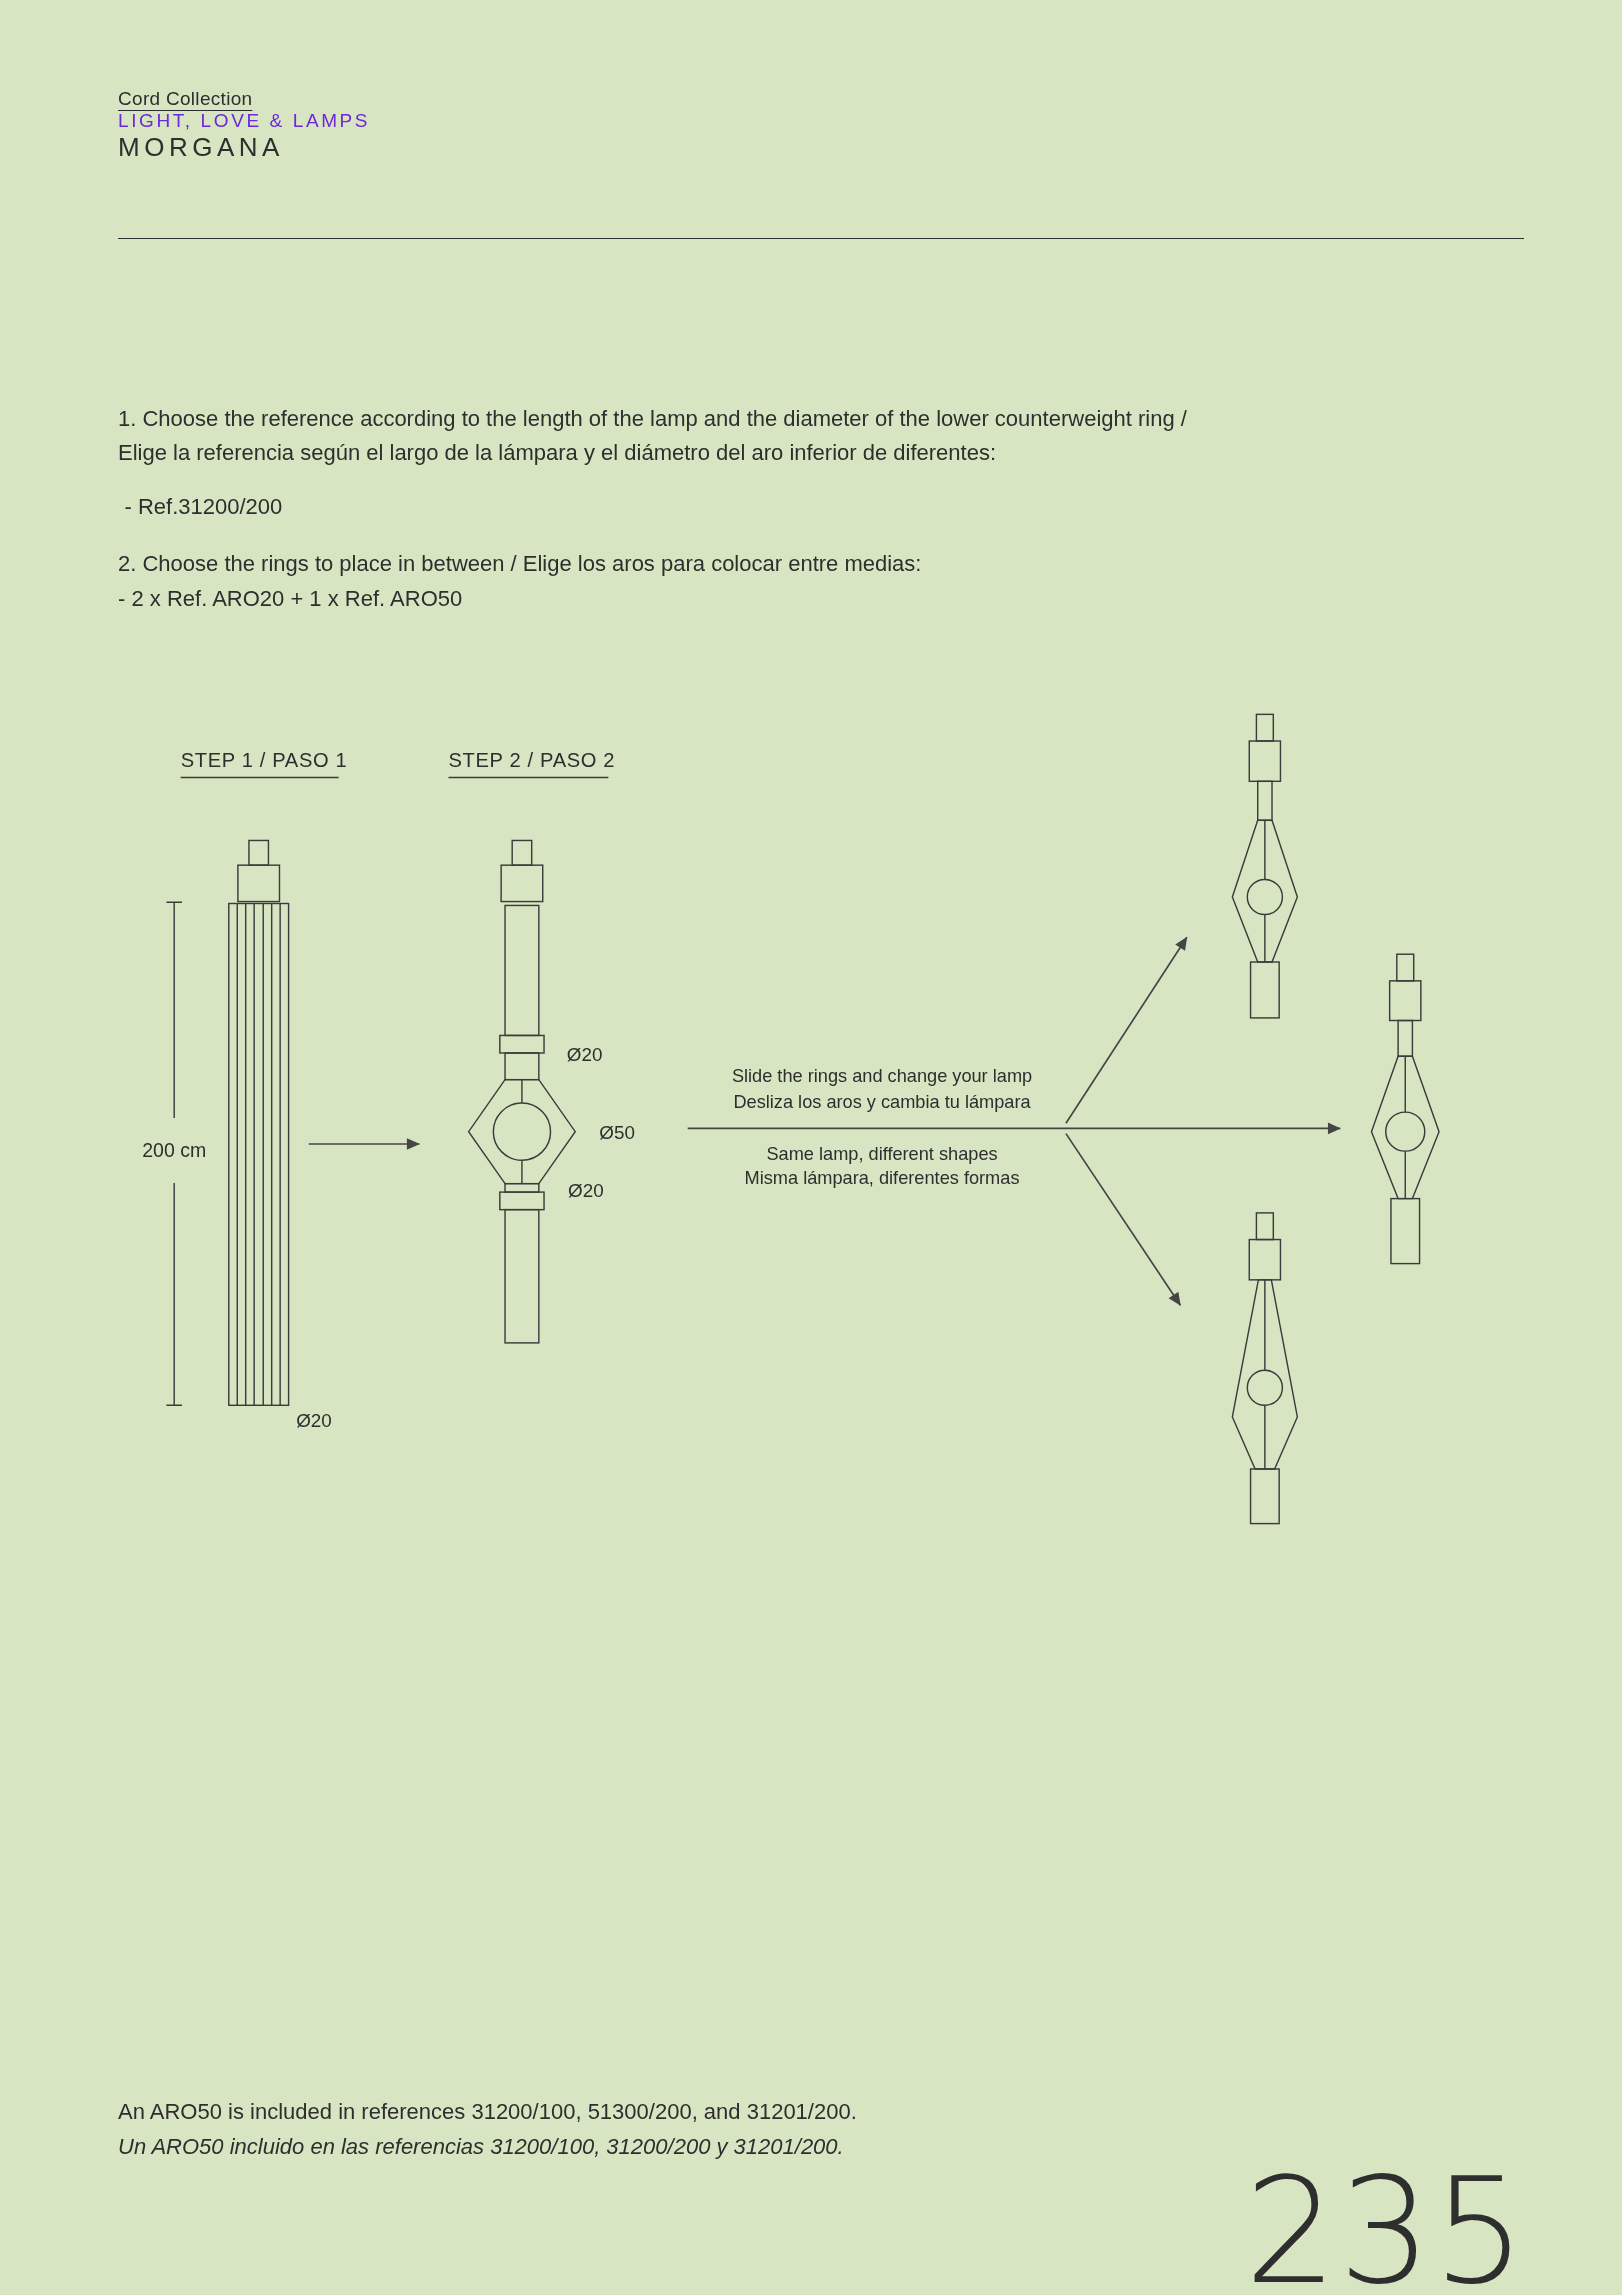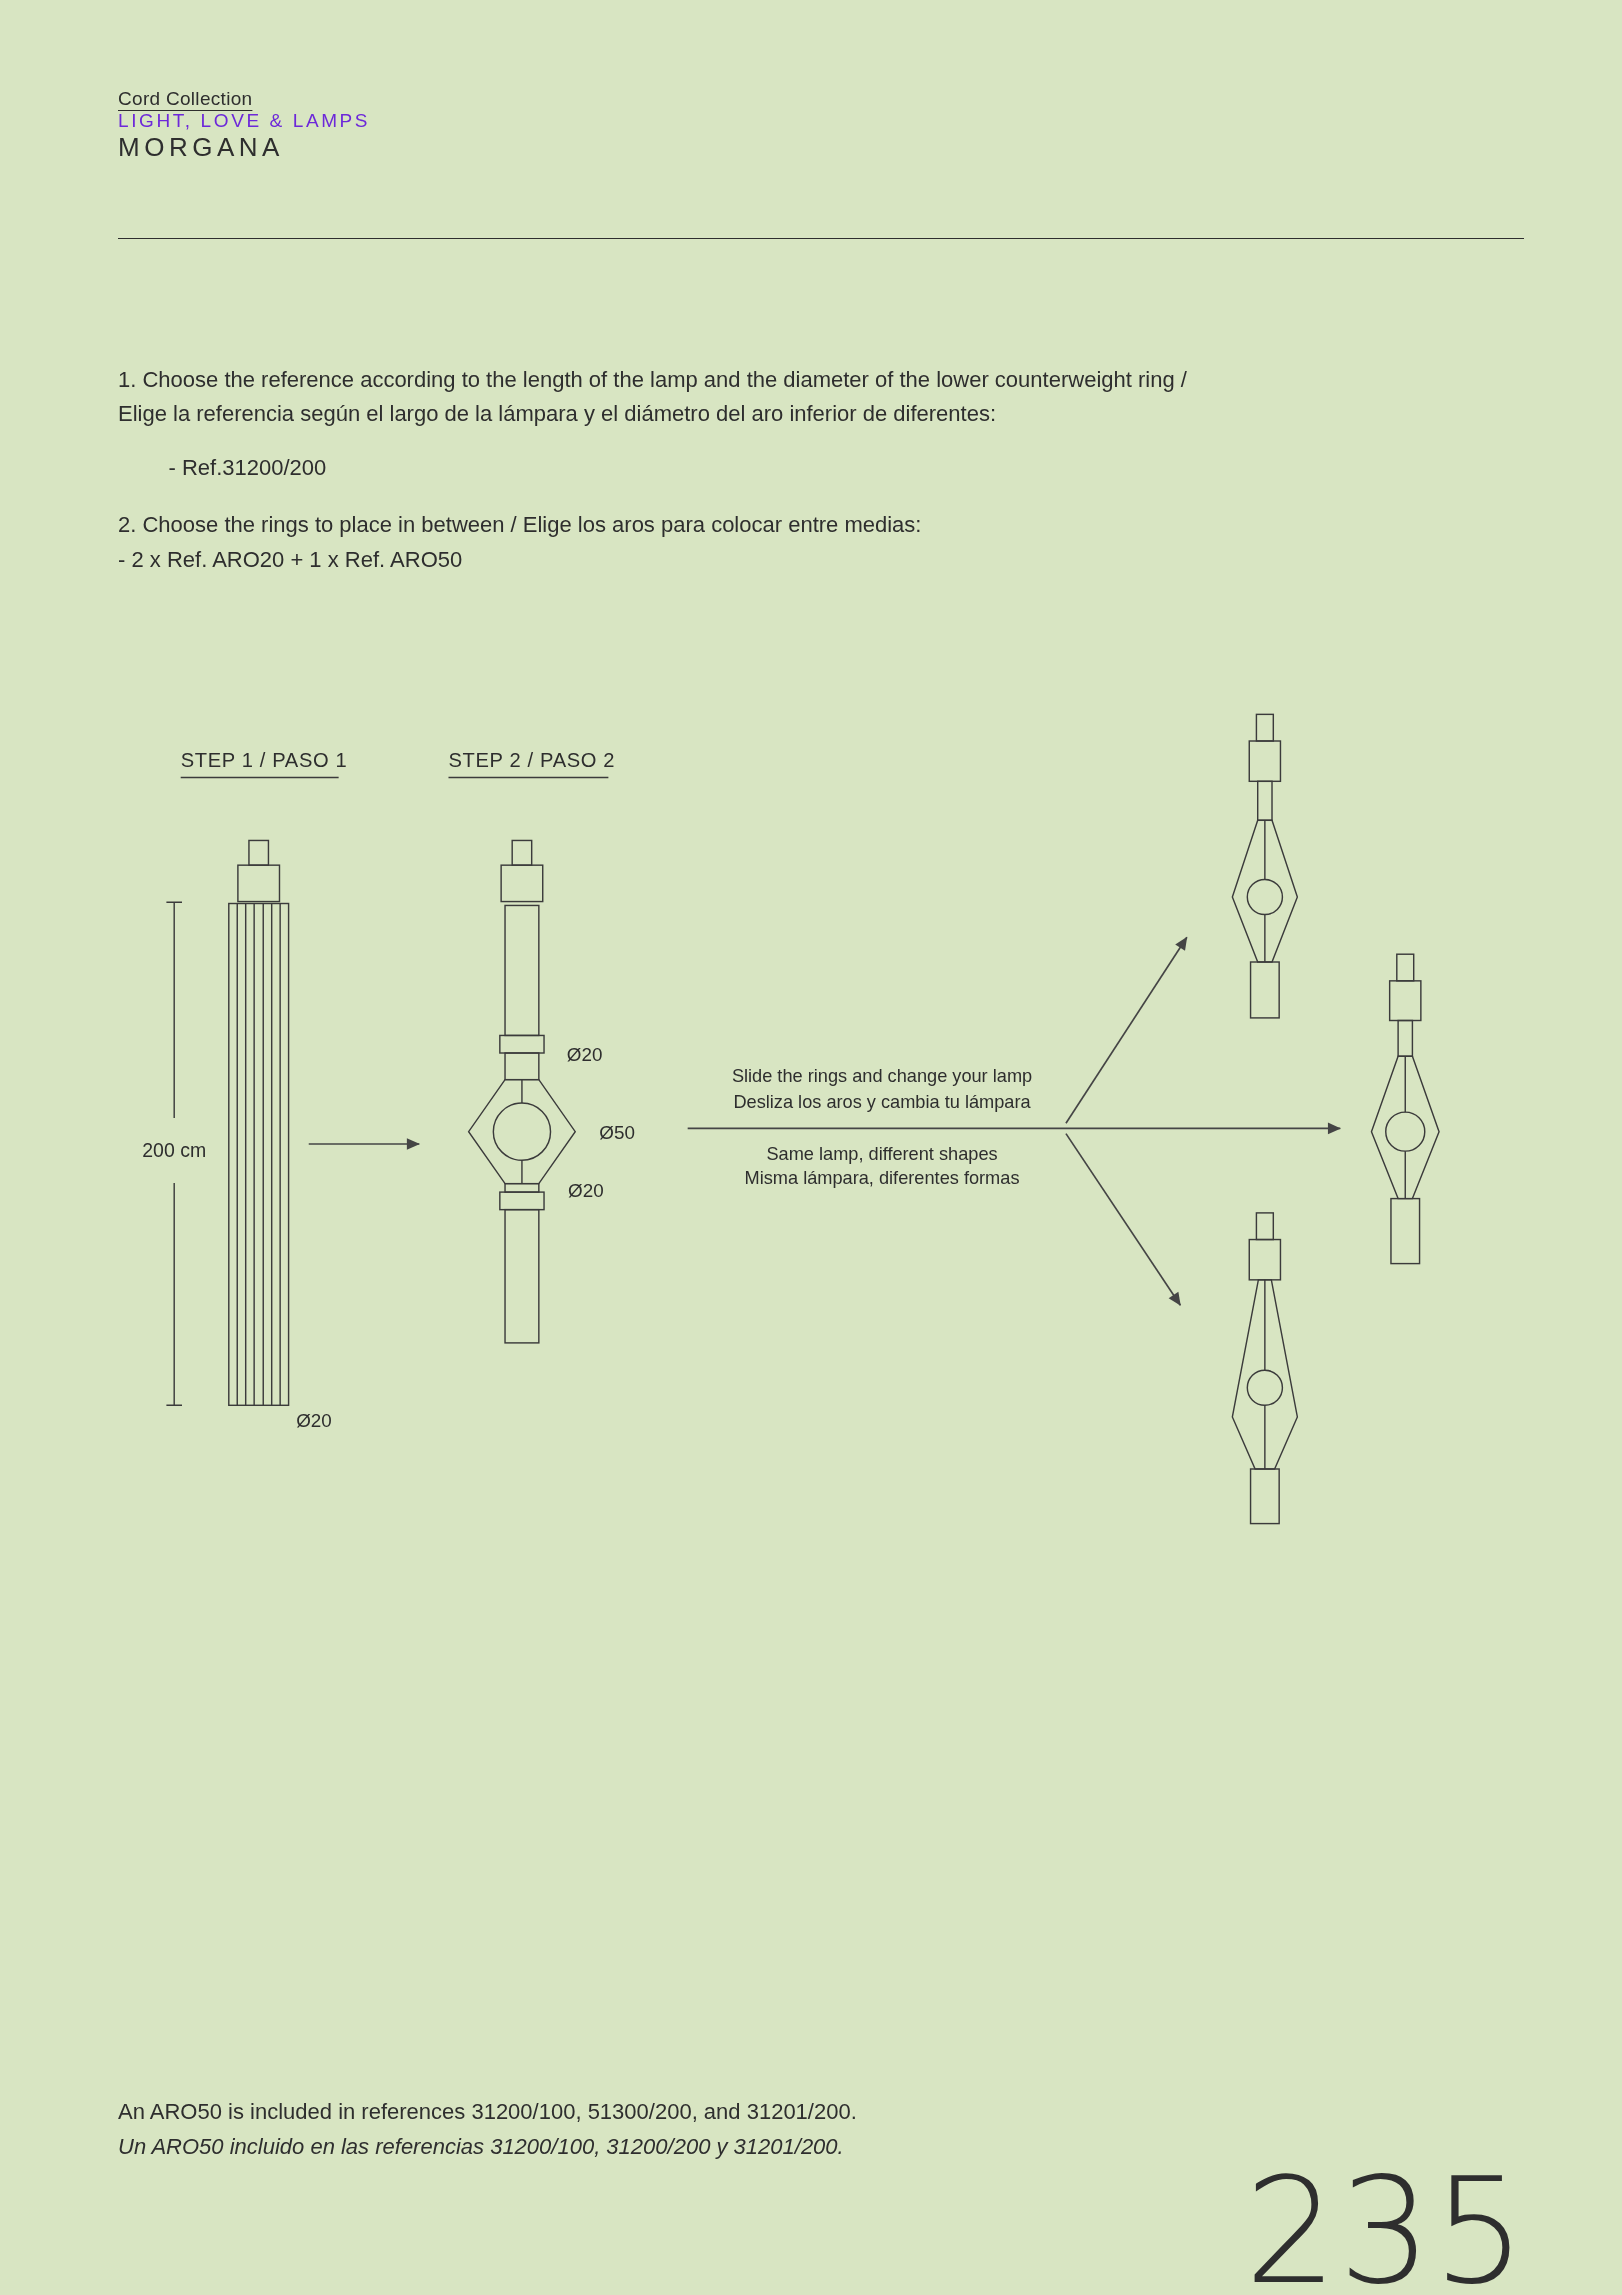--- a/index.html
+++ b/index.html
@@ -25,22 +25,22 @@
   .tagline { font-size:19px; letter-spacing:2.6px; color:#6d28d9; }
   .brand   { font-size:26px; letter-spacing:4.5px; }
 
   
   .title-block { position:absolute; top:220px; left:118px; right:99px; }
   .title { font-size:24px; font-weight:normal; letter-spacing:4.2px; }
   .rule  { margin-top:18px; border-bottom:1.6px solid #2e2e2e; }
 
   
   .instructions { position:absolute; top:363px; left:118px; right:99px; font-size:22px; line-height:34px; }
-  .instructions .p1   { margin-bottom:19.5px; }
-  .instructions .ref1 { padding-left:6.5px; margin-bottom:23.4px;margin-left:44px; }
+  .instructions .p1   { margin-bottom:19.5px;margin-top:39px; }
+  .instructions .ref1 { padding-left:6.5px; margin-bottom:23.4px; }
   .instructions .p2   { margin-bottom:1.3px; }
 
   
   .diagram { position:absolute; top:702px; left:0; width:1623px; height:845px; font-family:"Liberation Sans", sans-serif; }
   .ln   { stroke:#3b3b3b; stroke-width:2.2; fill:none; }
   .fillc{ stroke:#3b3b3b; stroke-width:2.2; fill:#d8e5c2; }
   .arrow{ stroke:#454545; stroke-width:2.6; fill:none; }
   .step-label { font-size:31px; letter-spacing:1px; fill:#2e2e2e; }
   .dim-label  { font-size:30px; fill:#2e2e2e; }
   .dia-label  { font-size:29px; fill:#2e2e2e; }

